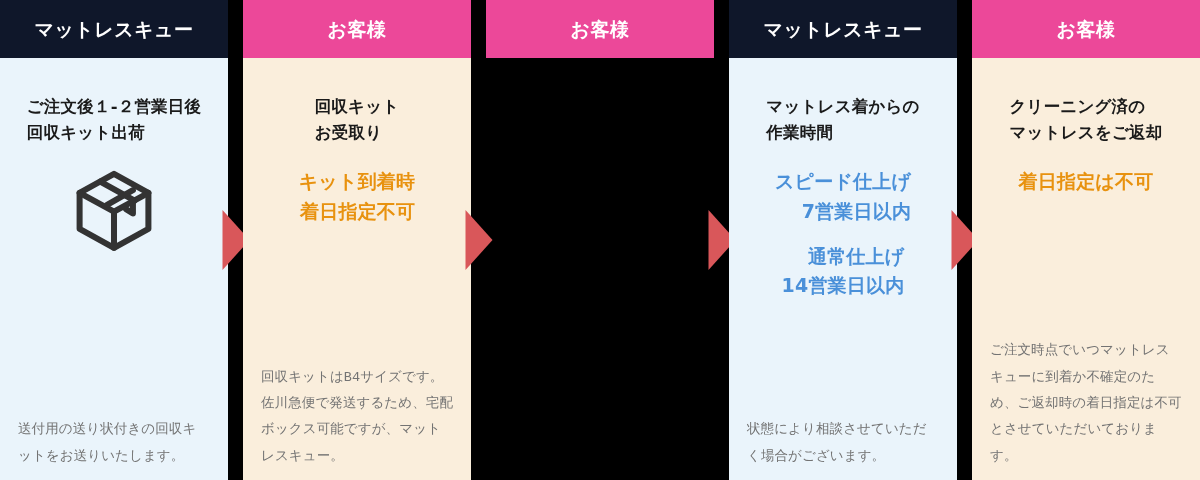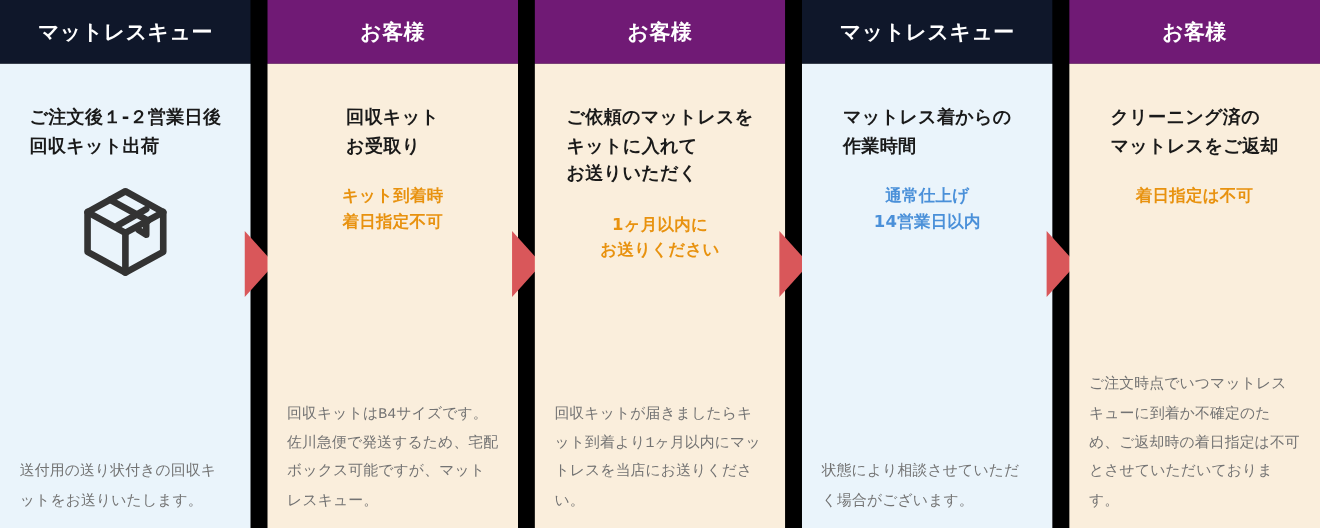--- a/index.html
+++ b/index.html
@@ -54,21 +54,21 @@
     padding: 0 18px;
     box-sizing: border-box;
   }
 
   
   .theme-company .step-header { background: #0f172a; }
   .theme-company .step-body   { background: #eaf4fb; }
   .theme-company .accent      { color: #4a90d9; }
 
   
-  .theme-customer .step-header { background: #701a75; }
+  .theme-customer .step-header { background: #ec4899; }
   .theme-customer .step-body   { background: #faeedc; }
   .theme-customer .accent      { color: #e8920f; }
 
   .headline {
     margin-top: 36px;
     text-align: left;
     font-size: 16.5px;
     font-weight: bold;
     color: #1a1a1a;
     line-height: 1.55;
@@ -85,22 +85,22 @@
   .accent-group {
     margin-top: 22px;
     width: 100%;
     display: flex;
     flex-direction: column;
     align-items: center;
     gap: 16px;
   }
 
   .accent {
-    text-align: center;
-    font-size: 15px;
+    text-align: right;
+    font-size: 19px;
     font-weight: bold;
     line-height: 1.55;
     letter-spacing: 0.2px;
   }
 
   .note {
     margin-top: auto;
     margin-bottom: 10px;
     width: 100%;
     text-align: left;
@@ -169,36 +169,30 @@
           <div class="accent">キット到着時<br>着日指定不可</div>
         </div>
         <div class="note">回収キットはB4サイズです。佐川急便で発送するため、宅配ボックス可能ですが、マットレスキュー。</div>
       </div>
     </div>
     <div class="gap">
       <div class="arrow"></div>
     </div>
     <div class="step theme-customer">
       <div class="step-header">お客様</div>
-      <div class="step-body">
-        <div class="headline">ご依頼のマットレスを<br>キットに入れて<br>お送りいただく</div>
-        <div class="accent-group">
-          <div class="accent">1ヶ月以内に<br>お送りください</div>
-        </div>
-        <div class="note">回収キットが届きましたらキット到着より1ヶ月以内にマットレスを当店にお送りください。</div>
-      </div>
     </div>
     <div class="gap">
       <div class="arrow"></div>
     </div>
     <div class="step theme-company">
       <div class="step-header">マットレスキュー</div>
       <div class="step-body">
         <div class="headline">マットレス着からの<br>作業時間</div>
         <div class="accent-group">
+          <div class="accent">スピード仕上げ<br>7営業日以内</div>
           <div class="accent">通常仕上げ<br>14営業日以内</div>
         </div>
         <div class="note">状態により相談させていただく場合がございます。</div>
       </div>
     </div>
     <div class="gap">
       <div class="arrow"></div>
     </div>
     <div class="step theme-customer">
       <div class="step-header">お客様</div>

